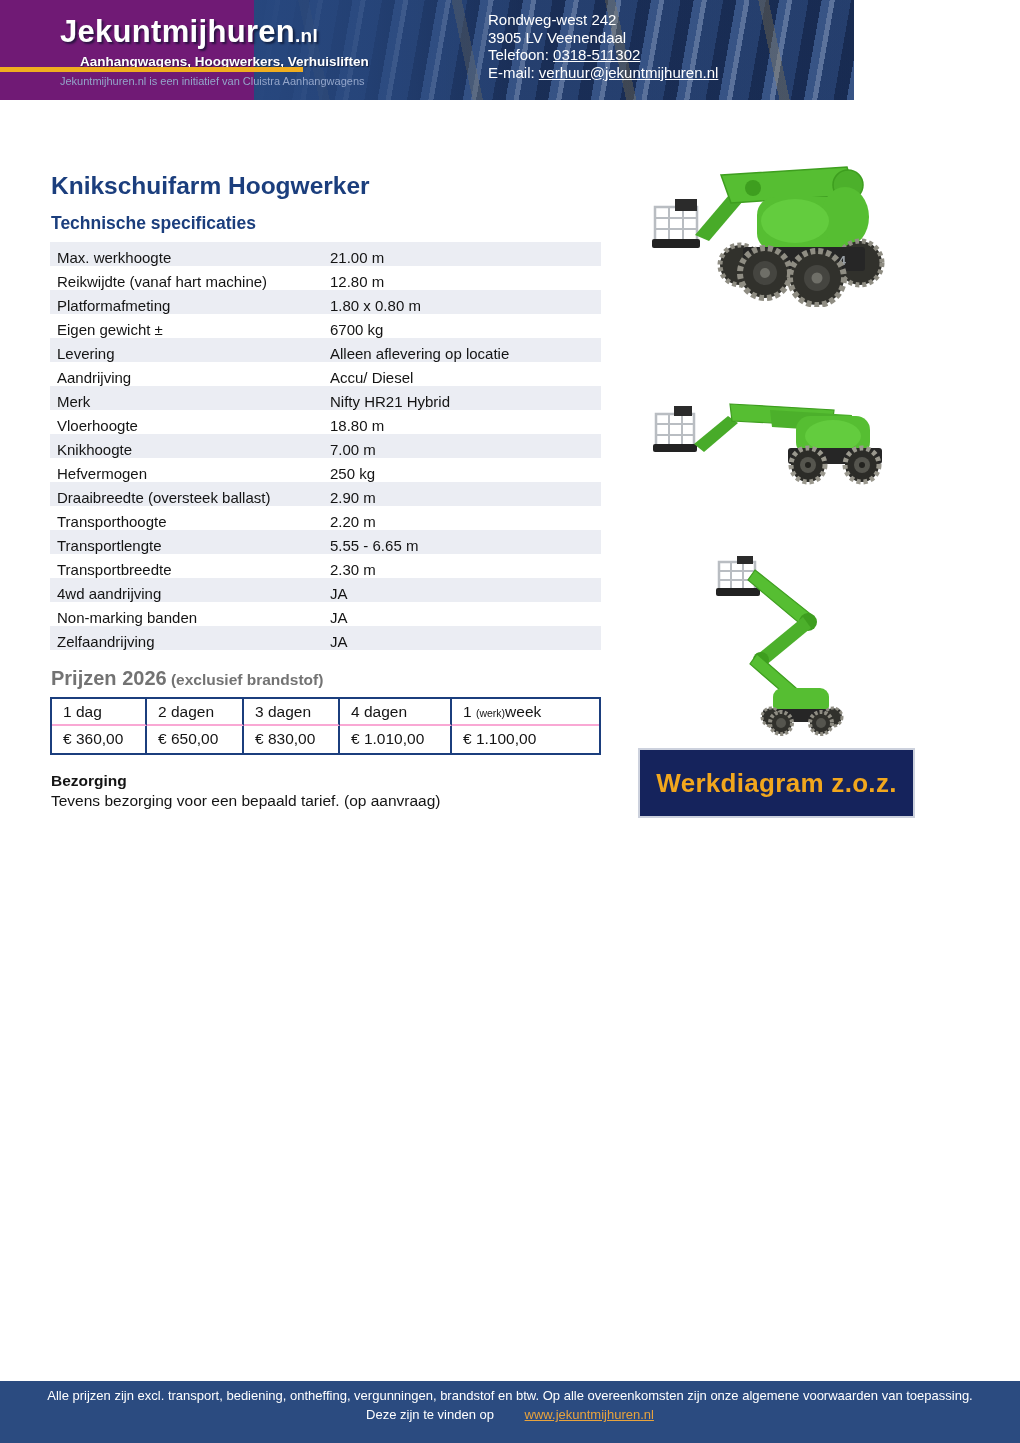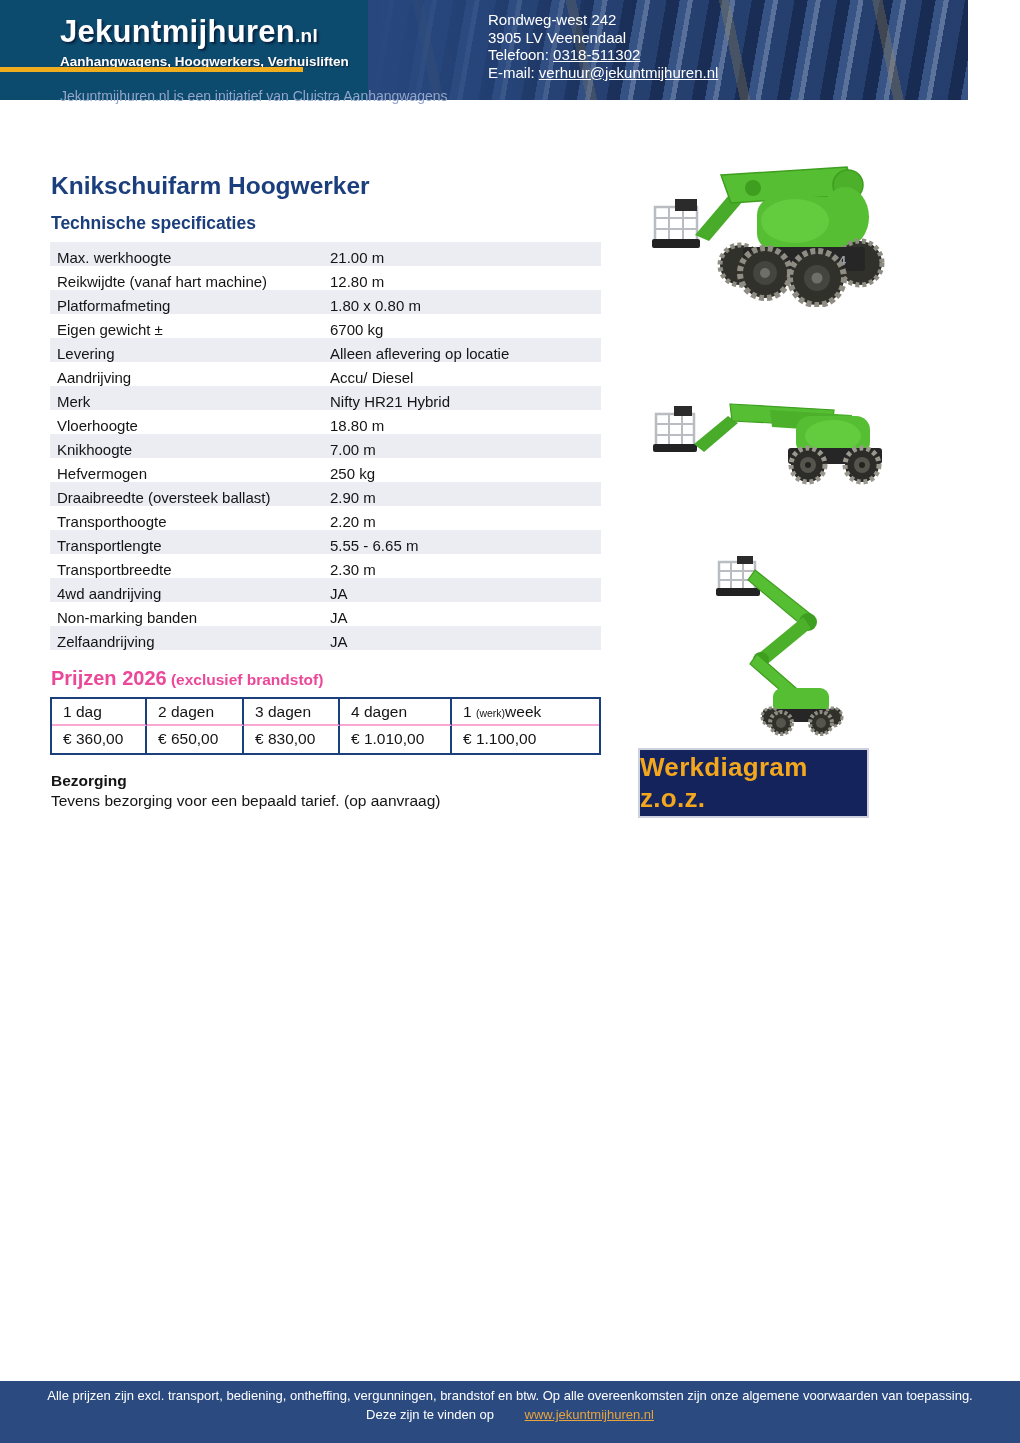--- a/index.html
+++ b/index.html
@@ -3,69 +3,69 @@
 <meta charset="utf-8">
 <style>
   * { margin:0; padding:0; box-sizing:border-box; }
   html,body { background:#ffffff; }
   .page {
     position:relative; width:1020px; height:1443px; background:#ffffff;
     font-family:"Liberation Sans", sans-serif; overflow:hidden; margin:0 auto;
   }
 
   
-  .header { position:absolute; left:0; top:0; width:968px; height:100px; background:#0c4a6e;padding-left:48px; }
+  .header { position:absolute; left:0; top:0; width:854px; height:100px; background:#701a75;padding-left:48px; }
   .header-photo {
     position:absolute; right:0; top:0; width:600px; height:100px;
     background:
       linear-gradient(90deg, #27477e 0%, rgba(39,71,126,0.82) 18%, rgba(39,71,126,0.35) 45%, rgba(39,71,126,0.28) 100%),
       repeating-linear-gradient(78deg, rgba(200,160,70,0.0) 0 64px, rgba(205,160,60,0.30) 64px 74px, rgba(200,160,70,0.0) 74px 150px),
       repeating-linear-gradient(100deg, rgba(16,28,58,0.9) 0 13px, rgba(66,92,138,0.85) 13px 21px, rgba(132,148,178,0.8) 21px 26px, rgba(36,58,100,0.9) 26px 42px),
       #27477e;
   }
   .logo { position:absolute; left:60px; top:16px; z-index:2; }
   .logo-line1 { font-size:31px; font-weight:bold; color:#ffffff; letter-spacing:0.3px; text-shadow:2px 2px 2px rgba(8,16,40,0.65); line-height:32px; }
   .logo-nl { font-size:19px; }
-  .logo-tagline { font-size:13.5px; font-weight:bold; color:#ffffff; margin-top:2px; text-shadow:1px 1px 1px rgba(8,16,40,0.65); }
+  .logo-tagline { font-size:13.5px; font-weight:bold; color:#ffffff; margin-top:2px; text-shadow:1px 1px 1px rgba(8,16,40,0.65);margin-left:20px; }
   .logo-bar { position:absolute; left:0; top:67px; width:303px; height:5px; background:#f0ae1f; z-index:2; }
-  .logo-subtext { position:absolute; left:60px; top:88px; font-size:14px; color:#93a5c9; z-index:2; }
+  .logo-subtext { position:absolute; left:60px; top:75px; font-size:11px; color:#93a5c9; z-index:2; }
   .contact { position:absolute; left:488px; top:11px; color:#ffffff; font-size:15px; line-height:17.5px; z-index:3; }
   .contact a { color:#ffffff; text-decoration:underline; cursor:pointer; }
 
   
   .title { position:absolute; left:51px; top:141px; width:560px; font-size:24.5px; line-height:30px; font-weight:bold; color:#1b3e7d; }
   .specs-heading { position:absolute; left:51px; top:213px; font-size:17.5px; font-weight:bold; color:#1b3e7d; }
   .specs { position:absolute; left:50px; top:242px; width:551px; font-size:15px; color:#141414; }
   .spec-row { display:flex; height:24px; align-items:flex-end; }
   .spec-row:nth-child(odd) { background:#ebedf3; }
   .spec-label { width:280px; padding-left:7px; }
   .spec-value { flex:1; }
 
-  .pricing-heading { position:absolute; left:51px; top:667px; font-size:20px; font-weight:bold; color:#ec4899; }
+  .pricing-heading { position:absolute; left:51px; top:667px; font-size:20px; font-weight:bold; color:#737373; }
   .pricing-note { font-size:15.5px; }
   .price-table {
     position:absolute; left:50px; top:697px; width:551px;
     border:2px solid #1b3e7d; display:grid; grid-template-columns:95px 97px 96px 112px 1fr;
   }
   .price-cell { height:27px; line-height:26px; padding-left:11px; font-size:15.5px; color:#141414; border-right:2px solid #1b3e7d; background:#ffffff; }
   .price-cell.lastcol { border-right:none; }
   .price-cell.headrow { border-bottom:2px solid #f9a8d4; }
   .small-werk { font-size:10.5px; }
 
   .delivery-heading { position:absolute; left:51px; top:772px; font-size:15.5px; font-weight:bold; color:#141414; }
   .delivery-text { position:absolute; left:51px; top:792px; font-size:15.5px; color:#141414; }
 
   
   .machine { position:absolute; }
   .machine1 { left:645px; top:155px; }
   .machine2 { left:648px; top:386px; }
   .machine3 { left:703px; top:548px; }
 
   .werkdiagram {
-    position:absolute; left:638px; top:748px; width:231px; height:70px;
+    position:absolute; left:638px; top:748px; width:277px; height:70px;
     background:#15235c; border:2px solid #ccd1dd;
     display:flex; align-items:center; justify-content:center;
   }
   .werkdiagram-text { color:#f2a71d; font-size:26px; font-weight:bold; letter-spacing:0.3px; }
 
   
   .footer {
     position:absolute; left:0; top:1381px; width:1020px; height:62px;
     background:#2b4b80; color:#ffffff; text-align:center;
     font-size:13px; line-height:19px; padding-top:5px;

